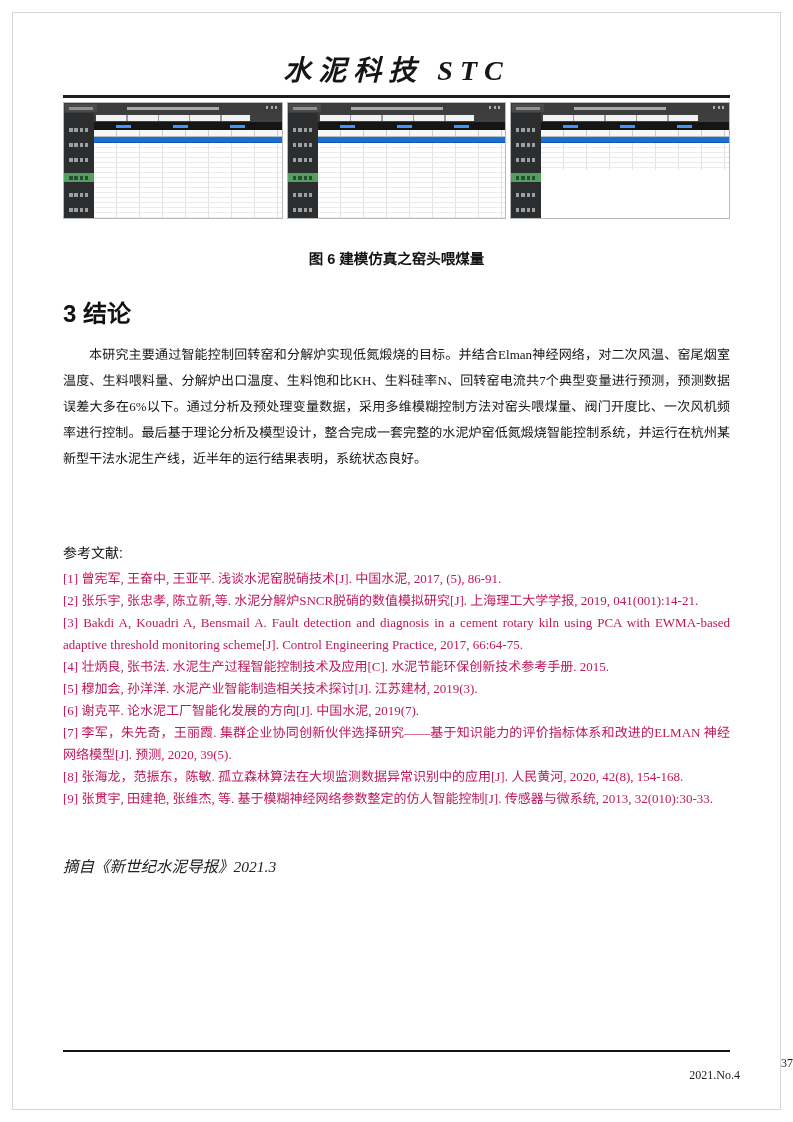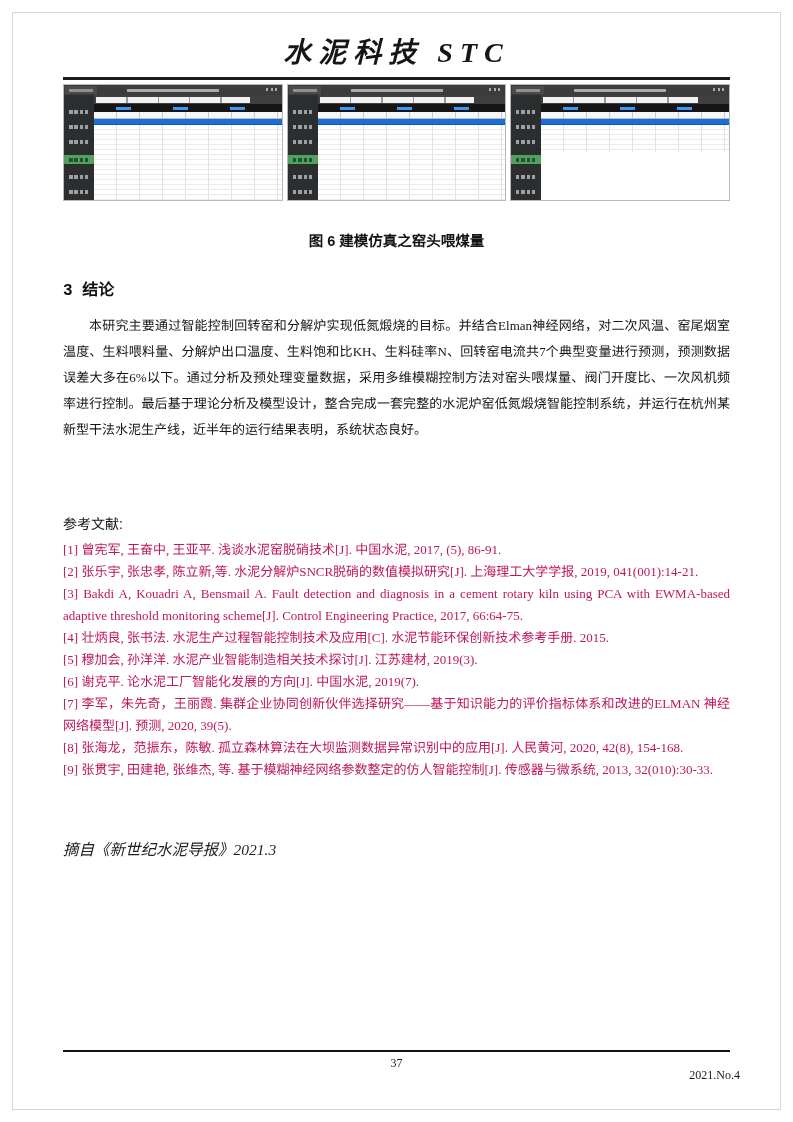--- a/index.html
+++ b/index.html
@@ -2,21 +2,21 @@
 <html lang="zh-CN"><head>
 <meta charset="utf-8">
 <style>
   html,body{margin:0;padding:0;background:#9a9a9a;}
   .page{position:relative;width:793px;height:1122px;background:#ffffff;margin:0 auto;
         font-family:"Liberation Serif","DejaVu Serif",serif;color:#111;overflow:hidden;}
   .frame{position:absolute;inset:12px;border:1px solid #d6d6d6;pointer-events:none;}
   .content{margin:0 63px;}
 
   
-  .journal-header{padding-top:30px;text-align:center;font-size:28px;font-weight:bold;
+  .journal-header{padding-top:48px;text-align:center;font-size:28px;font-weight:bold;
         font-style:italic;letter-spacing:7px;color:#161616;}
   .head-rule{margin-top:7px;border-top:3px solid #1c1c1c;}
 
   
   .figure-row{margin-top:4px;display:flex;gap:4px;height:117px;}
   .shot{flex:1;display:flex;flex-direction:column;border:1px solid #b8b8b8;background:#fff;min-width:0;}
   .shot-titlebar{height:10px;background:#3c3c3c;position:relative;display:flex;align-items:center;flex:none;}
   .shot-logo{width:32px;height:8px;margin-left:1px;background:#4a4a4a;display:flex;align-items:center;justify-content:center;}
   .shot-logo::before{content:"";width:24px;height:3px;background:#909090;}
   .shot-title-text{position:absolute;left:50%;transform:translateX(-50%);width:92px;height:3px;background:#a9a9a9;}
@@ -48,38 +48,38 @@
   .shot-c .shot-rows{flex:none;height:27px;}
   .shot-empty{flex:1;background:#ffffff;}
 
   
   .fig-caption{margin-top:28px;text-align:center;font-family:"Liberation Sans","DejaVu Sans",sans-serif;
         font-weight:600;font-size:14.5px;color:#141414;}
   .fig-subcaption{margin-top:8px;text-align:center;font-family:"Liberation Sans","DejaVu Sans",sans-serif;
         font-weight:500;font-size:14.5px;color:#141414;}
 
   
-  .section-heading{margin-top:26px;font-size:16px;font-weight:bold;font-family:Liberation Mono, monospace;}
+  .section-heading{margin-top:26px;font-size:24px;font-weight:bold;font-family:Liberation Sans, sans-serif;}
   .body-para{margin-top:13px;font-size:13px;line-height:2.0;text-align:justify;text-indent:2em;
         font-family:"Liberation Serif","DejaVu Serif",serif;color:#151515;}
 
   
   .ref-heading{margin-top:70px;font-family:"Liberation Sans","DejaVu Sans",sans-serif;
         font-weight:normal;font-size:14px;color:#111;}
   .ref-list{margin-top:6px;}
   .ref-item{font-size:13px;line-height:22px;text-align:justify;color:#be185d;
         font-family:"Liberation Serif","DejaVu Serif",serif;}
 
   
-  .source-note{margin-top:56px;font-style:italic;font-size:15.5px;color:#222;
+  .source-note{margin-top:44px;font-style:italic;font-size:15.5px;color:#222;
         font-family:"Liberation Serif","DejaVu Serif",serif;}
 
   
   .footer-line{position:absolute;left:63px;right:63px;top:1050px;border-top:2.5px solid #141414;}
-  .footer-page{position:absolute;top:1056px;left:0;width:100%;text-align:center;font-size:12px;color:#1a1a1a;}
+  .footer-page{position:absolute;top:1056px;left:0;width:100%;text-align:right;font-size:12px;color:#1a1a1a;}
   .footer-issue{position:absolute;top:1056px;right:53px;font-size:12px;color:#1a1a1a;margin-top:12px;}
 </style>
 </head>
 <body>
 
 <div class="page">
   <div class="frame"></div>
 
   <div class="content">
     <div class="journal-header">水泥科技 STC</div>

